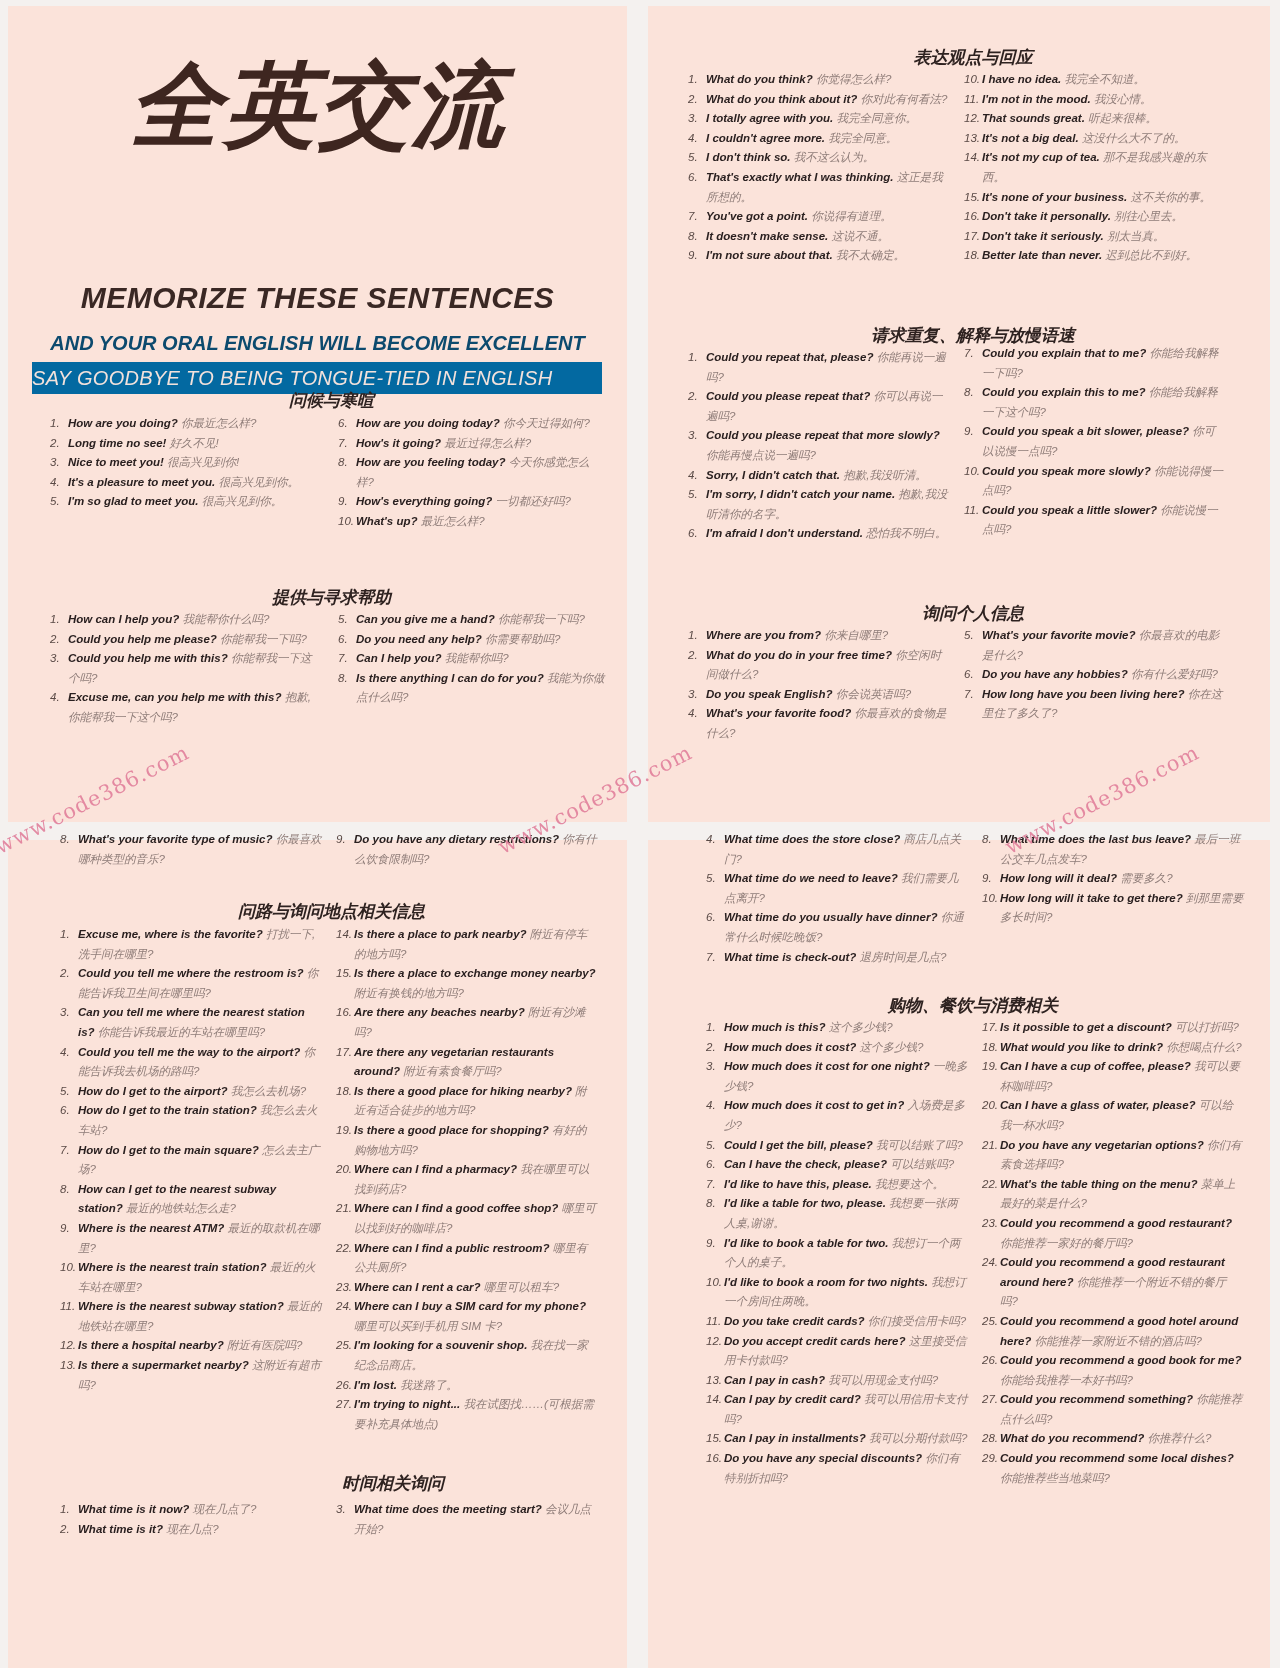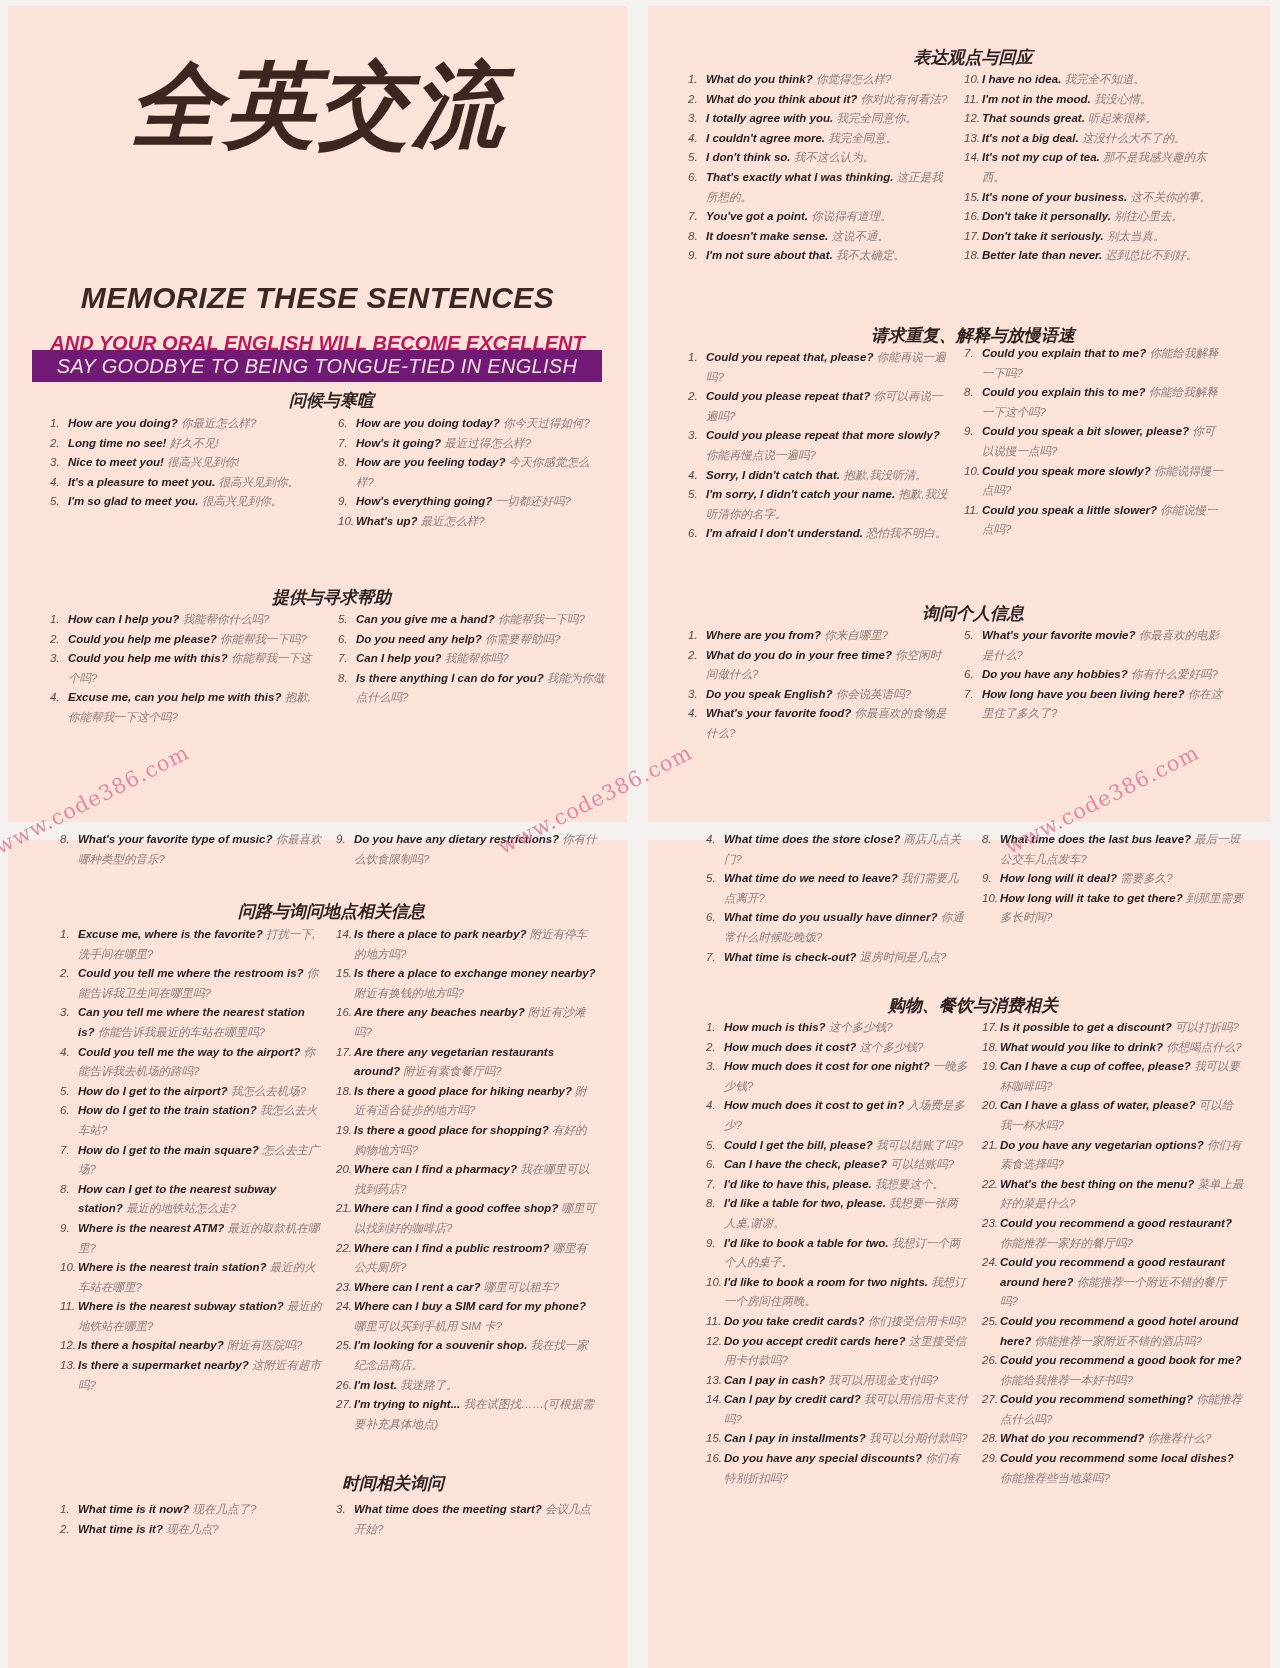--- a/index.html
+++ b/index.html
@@ -11,23 +11,23 @@
   .p3 { left: 8px;   top: 840px; width: 619px; height: 828px; }
   .p4 { left: 648px; top: 840px; width: 622px; height: 828px; }
 
   .big-title { position: absolute; left: 0; width: 619px; top: 38px; text-align: center;
     font-size: 92px; font-weight: bold; color: #3e2620; letter-spacing: 2px; font-family: "DejaVu Sans", sans-serif; }
   .sub-title { position: absolute; left: 30px; top: 175px; font-size: 66px; color: #2e2220;
     font-family: "DejaVu Sans", sans-serif; letter-spacing: -1px; }
   .en-1 { position: absolute; left: 0; width: 619px; top: 275px; text-align: center;
     font-size: 30px; font-weight: bold; color: #3a2824; letter-spacing: 0.5px; }
   .en-2 { position: absolute; left: 0; width: 619px; top: 326px; text-align: center;
-    font-size: 20px; font-weight: bold; color: #be185d; }
-  .banner { position: absolute; left: 24px; top: 344px; width: 570px; height: 32px;
-    background: #701a75; color: #f3e2dc; font-size: 20px; text-align: center; line-height: 32px; letter-spacing: 0.3px; }
+    font-size: 20px; font-weight: bold; color: #0c4a6e; }
+  .banner { position: absolute; left: 24px; top: 356px; width: 570px; height: 32px;
+    background: #0369a1; color: #f3e2dc; font-size: 20px; line-height: 32px; letter-spacing: 0.3px; }
 
   .sec-title { position: absolute; text-align: center; font-size: 17px; font-weight: bold; color: #2e2220;
     font-family: "DejaVu Sans", sans-serif; padding-left: 28px; }
   .cols { position: absolute; display: flex; }
   .col { display: flex; flex-direction: column; }
   .item { display: flex; font-size: 11.5px; line-height: 19.6px; color: #2a2020; }
   .item .num { width: 18px; flex: none; color: #5a4a46; }
   .item .txt { flex: 1; }
   .item .zh { color: #8e7c78; filter: blur(0.6px); }
   .item .en { font-weight: bold; }
@@ -576,21 +576,21 @@
         <div class="item">
           <span class="num">20.</span>
           <span class="txt"><span class="en">Can I have a glass of water, please?</span><span> </span><span class="zh">可以给我一杯水吗?</span></span>
         </div>
         <div class="item">
           <span class="num">21.</span>
           <span class="txt"><span class="en">Do you have any vegetarian options?</span><span> </span><span class="zh">你们有素食选择吗?</span></span>
         </div>
         <div class="item">
           <span class="num">22.</span>
-          <span class="txt"><span class="en">What's the best thing on the menu?</span><span> </span><span class="zh">菜单上最好的菜是什么?</span></span>
+          <span class="txt"><span class="en">What's the table thing on the menu?</span><span> </span><span class="zh">菜单上最好的菜是什么?</span></span>
         </div>
         <div class="item">
           <span class="num">23.</span>
           <span class="txt"><span class="en">Could you recommend a good restaurant?</span><span> </span><span class="zh">你能推荐一家好的餐厅吗?</span></span>
         </div>
         <div class="item">
           <span class="num">24.</span>
           <span class="txt"><span class="en">Could you recommend a good restaurant around here?</span><span> </span><span class="zh">你能推荐一个附近不错的餐厅吗?</span></span>
         </div>
         <div class="item">

